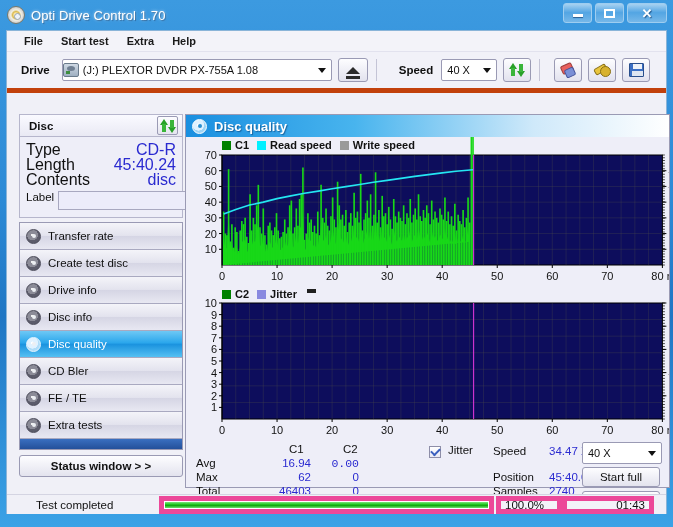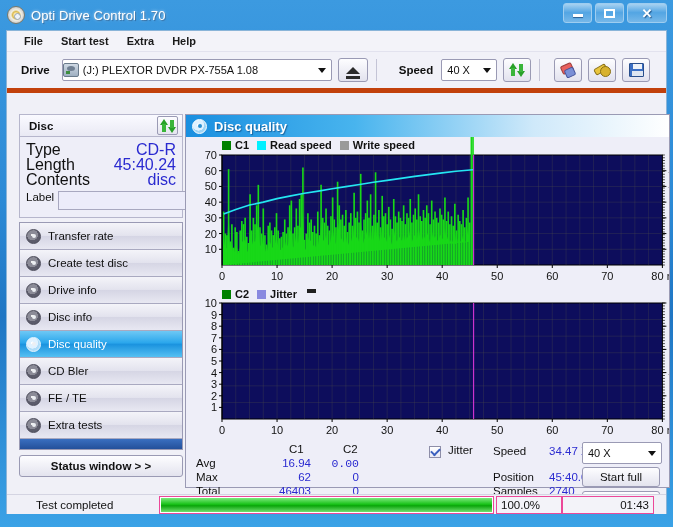--- a/index.html
+++ b/index.html
@@ -218,21 +218,21 @@
     position:absolute;width:78px;height:20px;border:1px solid #9a9ab4;border-radius:3px;
     background:linear-gradient(180deg,#fdfdff,#e3e3ee);
     display:flex;align-items:center;justify-content:center;font-size:11.5px;color:#111;
   }
 
   
   #statusbar{
     position:absolute;left:0;top:463px;width:659px;height:20px;
     display:flex;align-items:center;background:#f0f0f7;border-top:1px solid #d4d4e2;
   }
-  .sb-cell{height:18px;border:1px solid #ec4899;display:flex;align-items:center;padding:0 4px;font-size:11.5px;color:#111;background:#f3f3f9;}
+  .sb-cell{height:18px;border:5px solid #ec4899;display:flex;align-items:center;padding:0 4px;font-size:11.5px;color:#111;background:#f3f3f9;}
   #sb-msg{width:152px;border:none;background:transparent;padding-left:29px;}
   #sb-prog{flex:1;margin-right:2px;padding:0;background:#fff;position:relative;}
   #sb-prog .bar{position:absolute;left:1px;top:1px;bottom:1px;background:linear-gradient(180deg,#7ce87c,#18c218 45%,#0ba50b 55%,#6fe06f);}
   #sb-pct{width:66px;}
   #sb-time{width:92px;justify-content:flex-end;}
   .grip{width:10px;height:10px;margin-left:2px;}
 </style>
 </head>
 <body>
 

